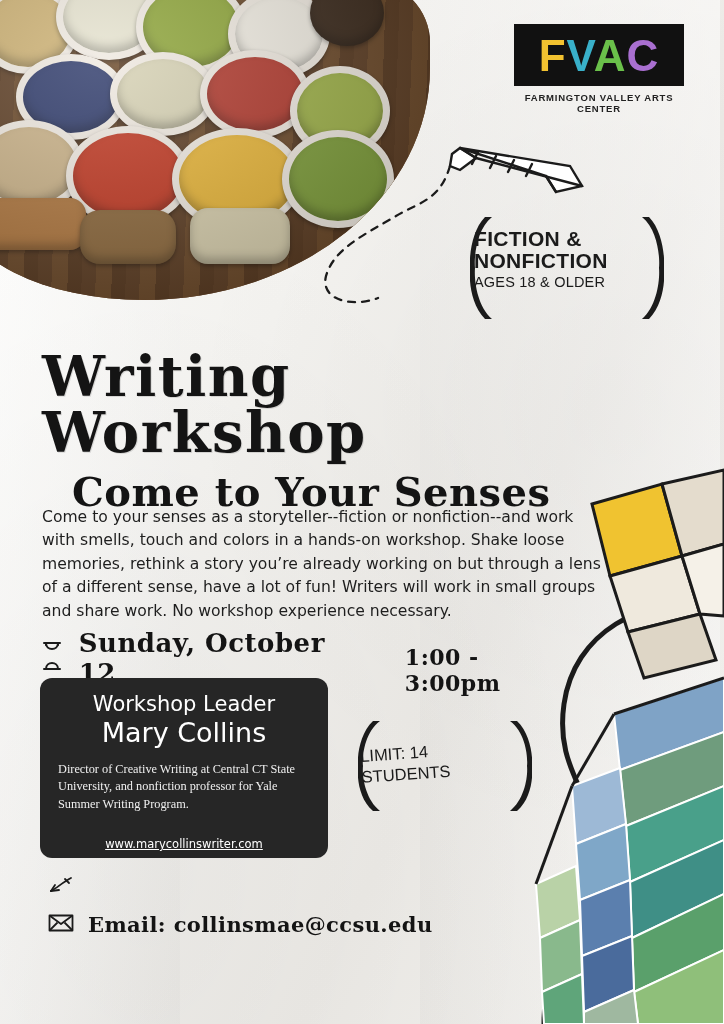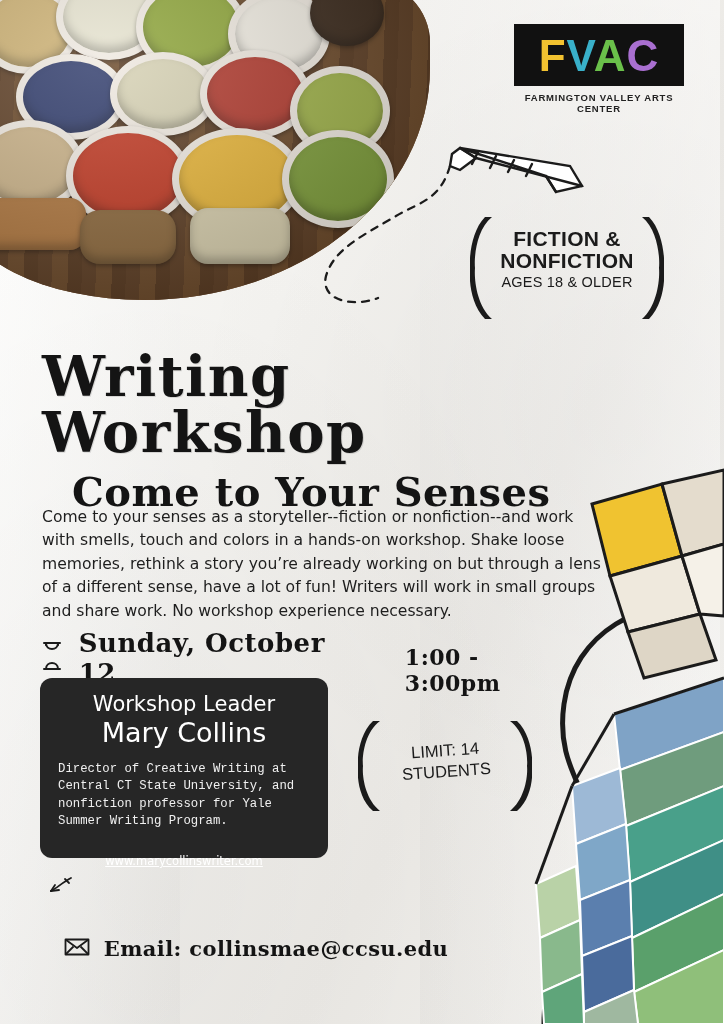--- a/index.html
+++ b/index.html
@@ -113,21 +113,20 @@
     color: #222;
     font-weight: bold;
   }
 
   
   .pencil { position: absolute; left: 300px; top: 130px; width: 320px; height: 190px; }
 
   
   .badge {
     position: absolute;
-    text-align: center;
   }
   .badge .bracket {
     position: absolute;
     top: 0;
     width: 26px;
     height: 100%;
   }
   .badge-text { position: relative; }
   .badge-fiction {
     left: 474px; top: 214px; width: 186px; height: 108px;
@@ -238,21 +237,21 @@
     font-size: 21px;
     line-height: 1.18;
   }
   .leader-name {
     font-family: "DejaVu Sans", sans-serif;
     font-size: 27px;
     line-height: 1.18;
   }
   .leader-desc {
     margin-top: 12px;
-    font-family: Liberation Mono, monospace;
+    font-family: Liberation Serif, serif;
     font-size: 12.3px;
     line-height: 1.42;
     text-align: left;
     color: #f0f0f0;
   }
   .leader-link {
     margin-top: 24px;
     font-family: "DejaVu Sans", sans-serif;
     font-size: 11.5px;
     color: #ffffff;
@@ -261,21 +260,21 @@
 
   
   .contact {
     position: absolute;
     left: 44px;
     width: 420px;
     display: flex;
     align-items: center;
   }
   .contact-register { top: 876px; }
-  .contact-email { top: 936px; justify-content: center; }
+  .contact-email { top: 912px; }
   .contact-icon {
     width: 34px;
     text-align: center;
     font-size: 19px;
     color: #222;
     line-height: 1;
   }
   .contact-text {
     font-family: "DejaVu Serif", serif;
     font-weight: bold;

